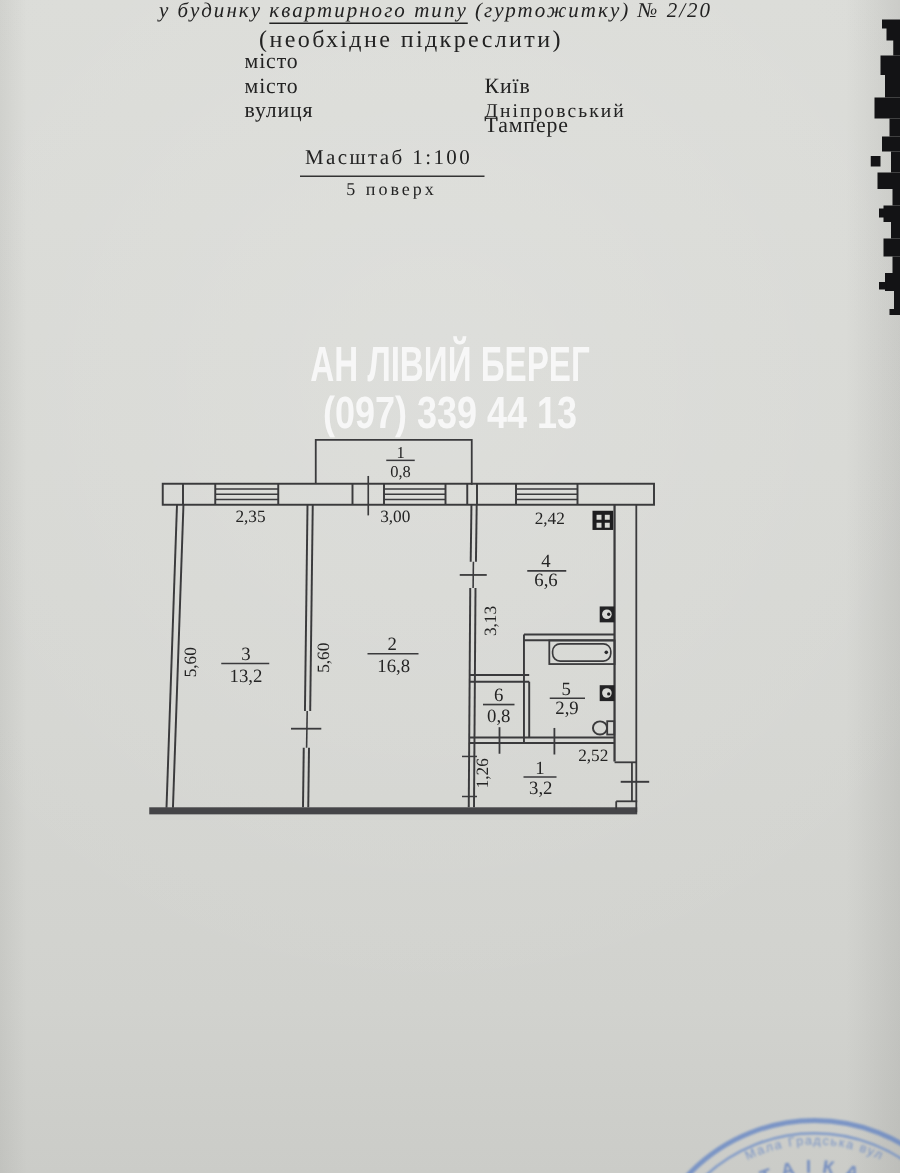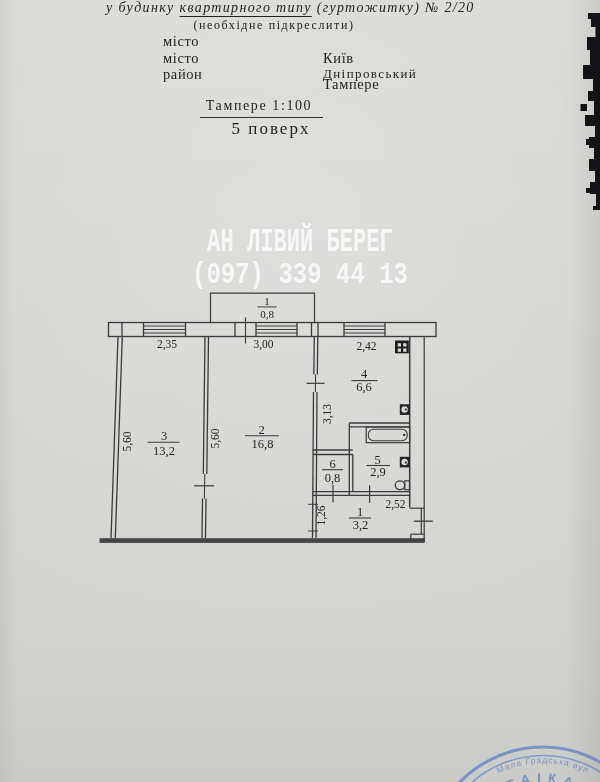--- a/index.html
+++ b/index.html
@@ -9,51 +9,51 @@
   #paper{position:absolute;inset:0;
     background:
       linear-gradient(270deg, rgba(95,95,92,0.13) 0%, rgba(95,95,92,0.0) 6%),
       linear-gradient(90deg, rgba(110,110,106,0.10) 0%, rgba(110,110,106,0.0) 3%),
       radial-gradient(130% 100% at 48% 32%, rgba(255,255,255,0.15) 0%, rgba(255,255,255,0.0) 55%),
       linear-gradient(180deg,#dbdcd8 0%,#d8d9d5 28%,#d5d6d2 62%,#d1d2ce 86%,#cbccc8 100%);}
   .t{position:absolute;white-space:nowrap;color:#222;}
   .c{transform:translateX(-50%);}
   #plan text{font-family:"Liberation Serif", serif;fill:#242424;}
   #wm{position:absolute;left:0;top:226px;width:600px;text-align:center;
-      font-family:Liberation Mono, monospace;font-weight:bold;
+      font-family:Liberation Sans, sans-serif;font-weight:bold;
       color:rgba(250,250,250,0.88);filter:blur(0.4px);line-height:1.06;}
   #wm .l1{font-size:33px;height:33.5px;transform:scaleX(0.67);}
   #wm .l2{font-size:30px;transform:scaleX(0.8);}
 </style>
 </head>
 <body>
 
 <div id="paper"></div>
 
 <div class="t" style="left:106px;top:0px;font-size:14px;letter-spacing:1.35px;font-style:italic;">у будинку <u style="text-underline-offset:3.5px;">квартирного типу</u> (гуртожитку) № 2/20</div>
 
-<div class="t c" style="left:274px;top:17.5px;font-size:12px;letter-spacing:1.6px;">(необхідне підкреслити)</div>
+<div class="t c" style="left:274px;top:17.5px;font-size:16px;letter-spacing:1.6px;">(необхідне підкреслити)</div>
 
 <div class="t" style="left:163px;top:33px;font-size:14.5px;letter-spacing:0.6px;">місто</div>
 
 <div class="t" style="left:323px;top:33px;font-size:14.5px;letter-spacing:0.6px;margin-top:43px;">Тампере</div>
 
 <div class="t" style="left:163px;top:49.5px;font-size:14.5px;letter-spacing:0.6px;">місто</div>
 
 <div class="t" style="left:323px;top:49.5px;font-size:14.5px;letter-spacing:0.6px;">Київ</div>
 
-<div class="t" style="left:163px;top:66px;font-size:14.5px;letter-spacing:0.6px;">район</div>
+<div class="t" style="left:163px;top:66px;font-size:14.5px;letter-spacing:0.6px;">вулиця</div>
 
 <div class="t" style="left:323px;top:66px;font-size:13px;letter-spacing:1.4px;">Дніпровський</div>
 
-<div class="t c" style="left:259px;top:97.5px;font-size:14px;letter-spacing:1.6px;">Тампере 1:100</div>
+<div class="t c" style="left:259px;top:97.5px;font-size:14px;letter-spacing:1.6px;">Масштаб 1:100</div>
 
 <div class="t" style="left:200px;top:116.8px;width:123px;height:1.3px;background:#333;"></div>
 
-<div class="t c" style="left:271px;top:119px;font-size:17px;letter-spacing:2px;">5 поверх</div>
+<div class="t c" style="left:261px;top:119px;font-size:12px;letter-spacing:2px;">5 поверх</div>
 
 <div id="wm">
     <div class="l1">АН ЛІВИЙ БЕРЕГ</div>
     <div class="l2">(097) 339 44 13</div>
   </div>
 
 <svg width="600" height="782" viewBox="0 0 600 782" style="position:absolute;left:0;top:0;" stroke-linecap="butt" fill="none">
 <g id="plan" stroke="#3a3a3c" stroke-width="1.3">
 
 <g>

